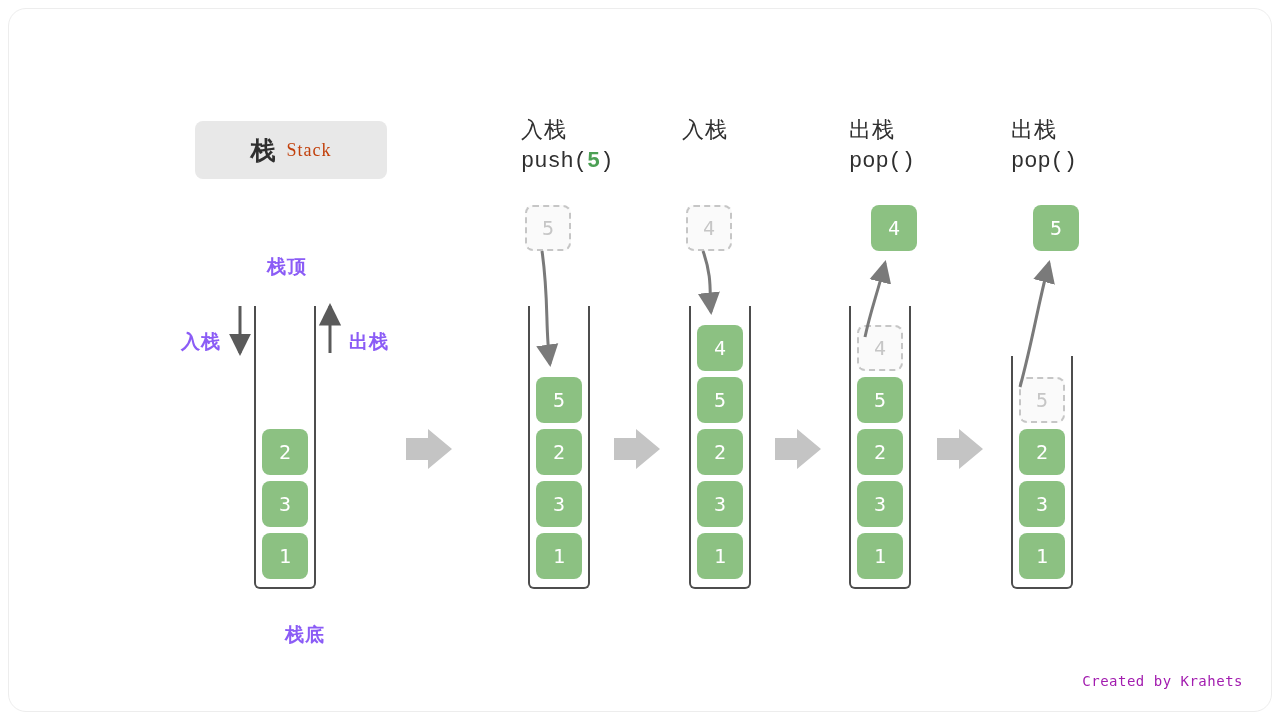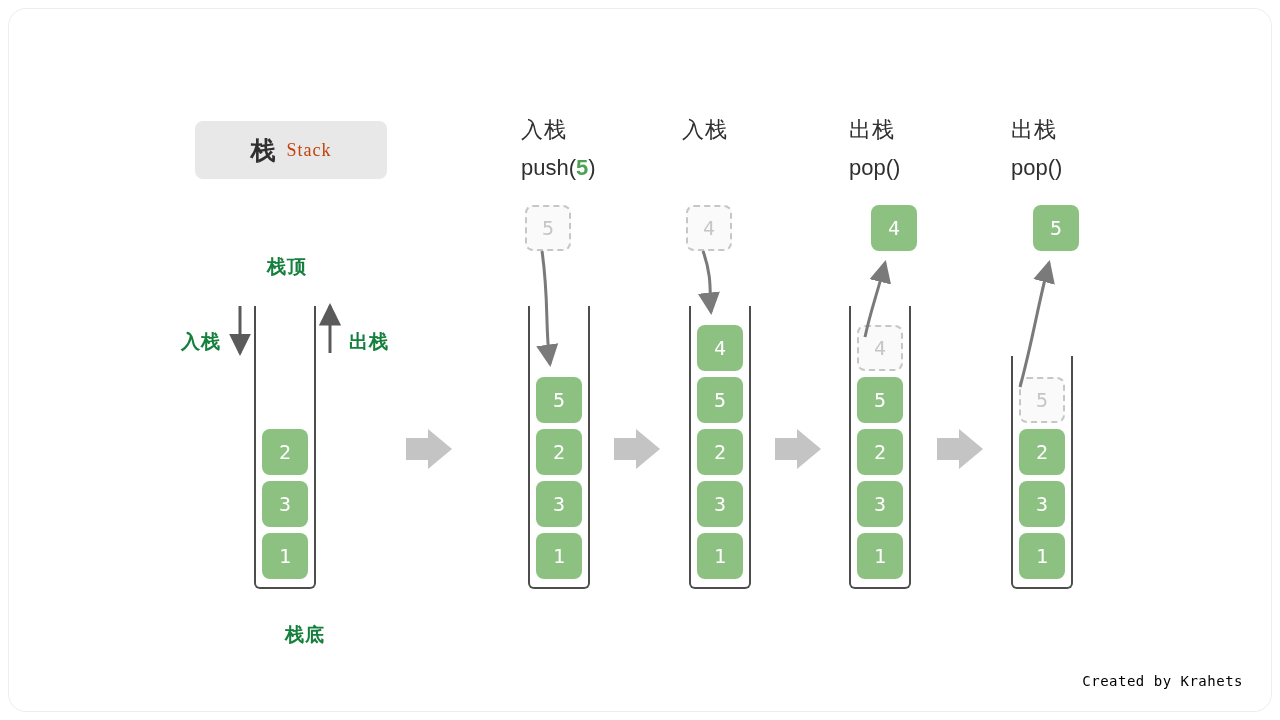--- a/index.html
+++ b/index.html
@@ -58,26 +58,25 @@
     position: absolute;
     width: 200px;
   }
   .col-header .line1 {
     font-size: 22px;
     color: #2f2f2f;
     line-height: 30px;
     letter-spacing: 1px;
   }
   .col-header .line2 {
-    font-family: Liberation Sans, sans-serif;
+    font-family: Liberation Mono, monospace;
     font-size: 22px;
     color: #2f2f2f;
     line-height: 34px;
     letter-spacing: 0px;
-    margin-top: 6px;
   }
   .col-header .arg {
     color: #4ca054;
     font-weight: bold;
   }
 
   
   .stack {
     position: absolute;
     width: 62px;
@@ -148,21 +147,21 @@
     background: #fafafa;
     border: 2px dashed #c6c6c6;
     color: #c6c6c6;
   }
 
   
   .lbl {
     position: absolute;
     font-size: 19px;
     font-weight: bold;
-    color: #15803d;
+    color: #8b5cf6;
     letter-spacing: 1px;
     white-space: nowrap;
   }
 
   
   .overlay {
     position: absolute;
     left: 0;
     top: 0;
     width: 1264px;
@@ -170,21 +169,21 @@
     pointer-events: none;
   }
 
   
   .credit {
     position: absolute;
     right: 28px;
     bottom: 22px;
     font-family: "DejaVu Sans Mono", "Liberation Mono", monospace;
     font-size: 14px;
-    color: #000000;
+    color: #a21caf;
     letter-spacing: 0.5px;
   }
 </style>
 </head>
 <body>
 
 <div class="card">
 
   <div class="title-badge">
     <span class="title-cn">栈</span>

